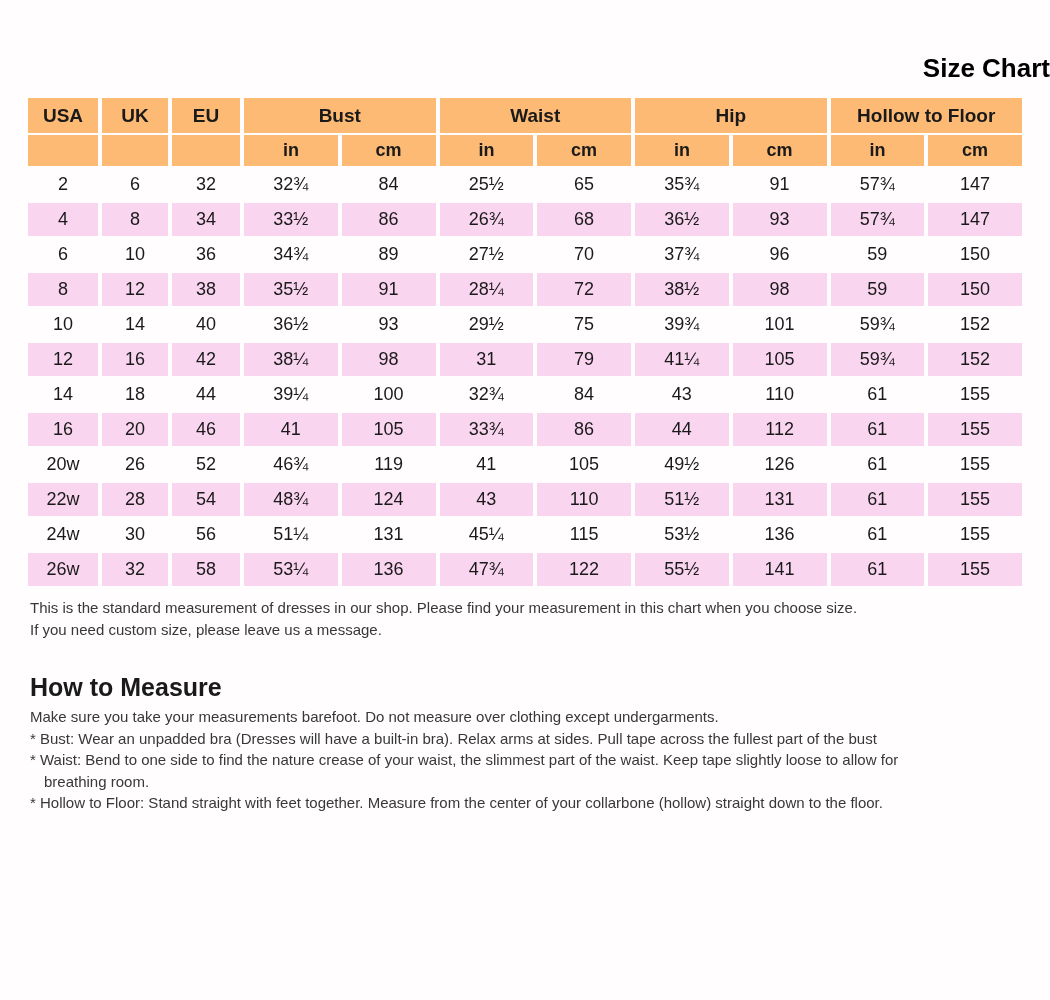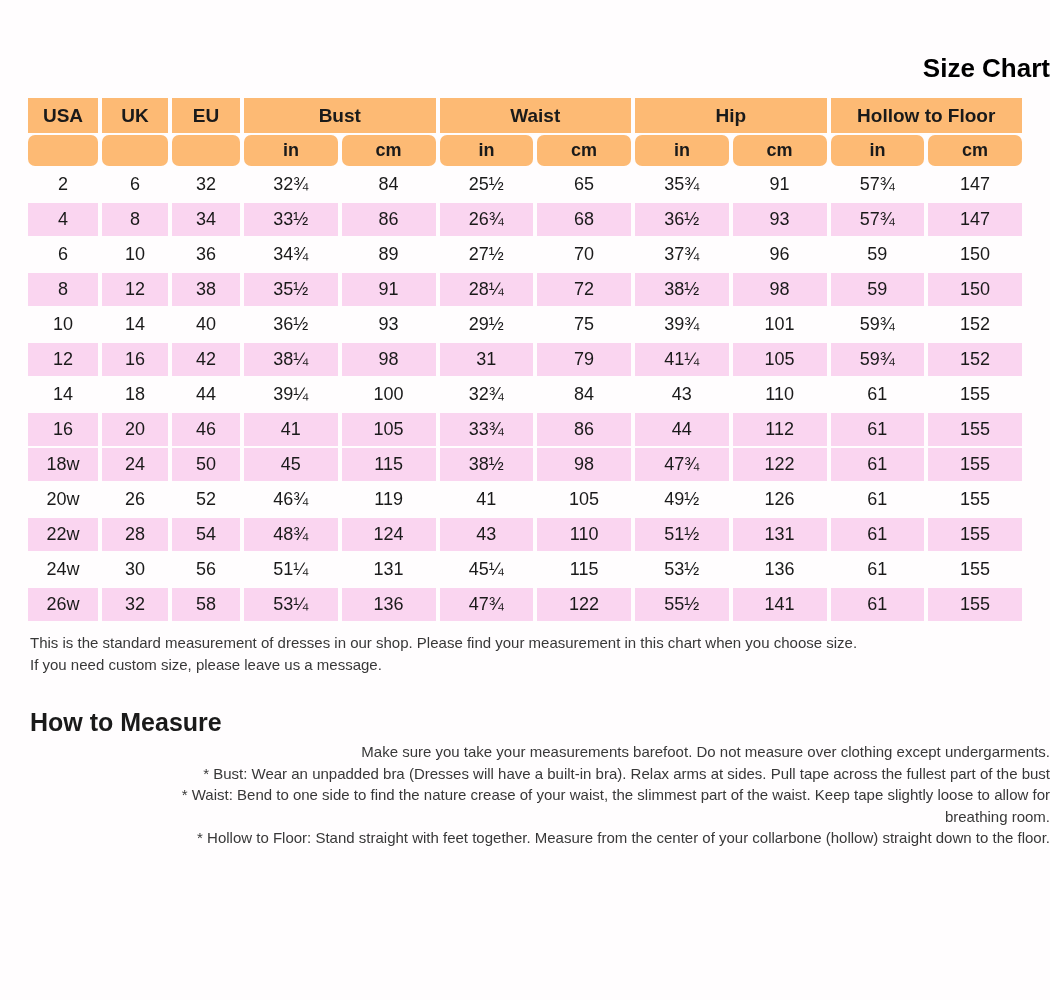--- a/index.html
+++ b/index.html
@@ -37,21 +37,20 @@
   table.size-chart thead th {
     background: #fdba74;
     font-weight: bold;
     font-size: 19px;
     height: 35px;
     color: #1a1a1a;
   }
   table.size-chart thead tr.unit-row th {
     height: 31px;
     font-size: 18px;
-    border-radius: 7px;
   }
   table.size-chart tbody td {
     height: 33px;
     font-size: 18px;
     background: transparent;
     color: #1a1a1a;
   }
   table.size-chart tbody tr.alt td {
     background: #fad5f0;
   }
@@ -68,21 +67,21 @@
     line-height: 28px;
     font-weight: bold;
     color: #1a1a1a;
   }
   .measure-block {
     margin: 0 0 0 30px;
     font-size: 15px;
     line-height: 21.5px;
     color: #383838;
   }
-  .measure-line { white-space: nowrap; text-align: right; }
+  .measure-line { white-space: nowrap; }
   .measure-line.cont { padding-left: 14px; }
 </style>
 </head>
 <body>
 
 <h1 class="page-title">Size Chart</h1>
 
 <table class="size-chart">
   <colgroup>
     <col style="width:70px">
@@ -219,33 +218,20 @@
         <td>46</td>
         <td>41</td>
         <td>105</td>
         <td>33¾</td>
         <td>86</td>
         <td>44</td>
         <td>112</td>
         <td>61</td>
         <td>155</td>
       </tr>
-      <tr class="alt">
-        <td>18w</td>
-        <td>24</td>
-        <td>50</td>
-        <td>45</td>
-        <td>115</td>
-        <td>38½</td>
-        <td>98</td>
-        <td>47¾</td>
-        <td>122</td>
-        <td>61</td>
-        <td>155</td>
-      </tr>
       <tr>
         <td>20w</td>
         <td>26</td>
         <td>52</td>
         <td>46¾</td>
         <td>119</td>
         <td>41</td>
         <td>105</td>
         <td>49½</td>
         <td>126</td>

